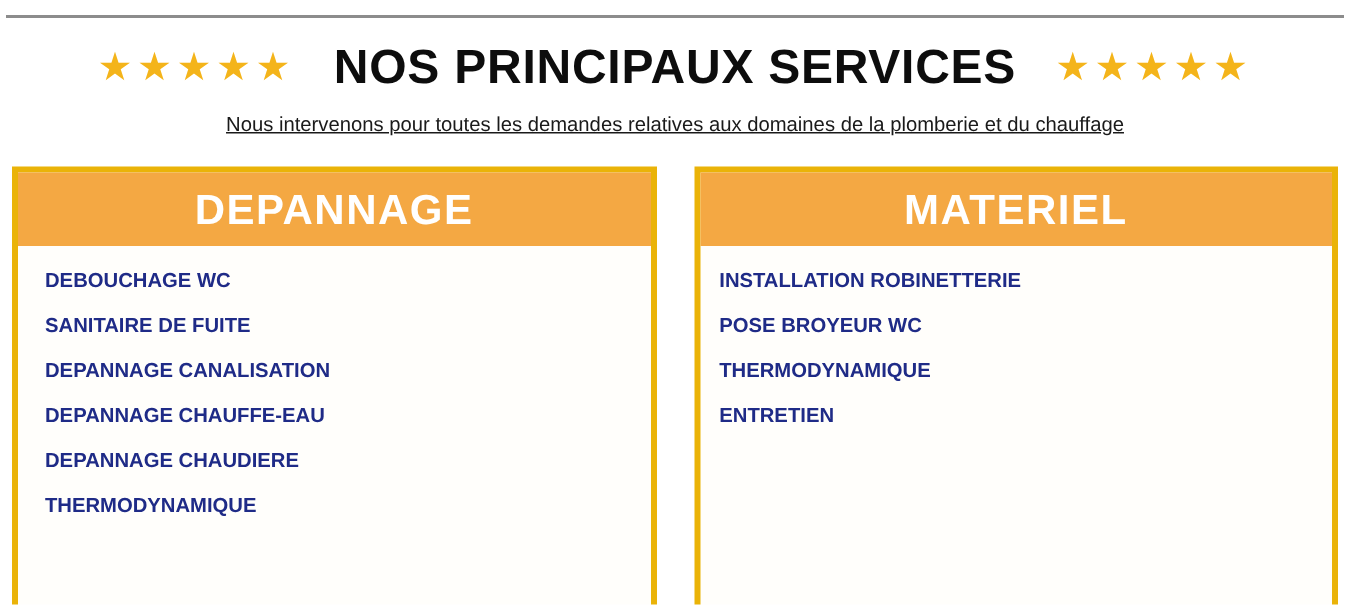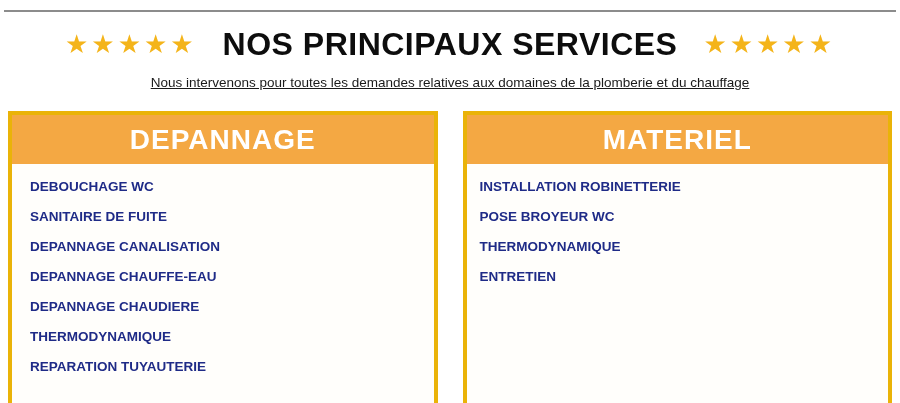--- a/index.html
+++ b/index.html
@@ -111,21 +111,20 @@
 
     <section class="col col--tight">
       <div class="col-header">DEPANNAGE</div>
       <ul class="col-list">
           <li class="service-item">DEBOUCHAGE WC</li>
           <li class="service-item">SANITAIRE DE FUITE</li>
           <li class="service-item">DEPANNAGE CANALISATION</li>
           <li class="service-item">DEPANNAGE CHAUFFE-EAU</li>
           <li class="service-item">DEPANNAGE CHAUDIERE</li>
           <li class="service-item">THERMODYNAMIQUE</li>
-          <li class="service-item">REPARATION TUYAUTERIE</li>
         </ul>
     </section>
 
     <section class="col">
       <div class="col-header">MATERIEL</div>
       <ul class="col-list">
           <li class="service-item">INSTALLATION ROBINETTERIE</li>
           <li class="service-item">POSE BROYEUR WC</li>
           <li class="service-item">THERMODYNAMIQUE</li>
           <li class="service-item">ENTRETIEN</li>

